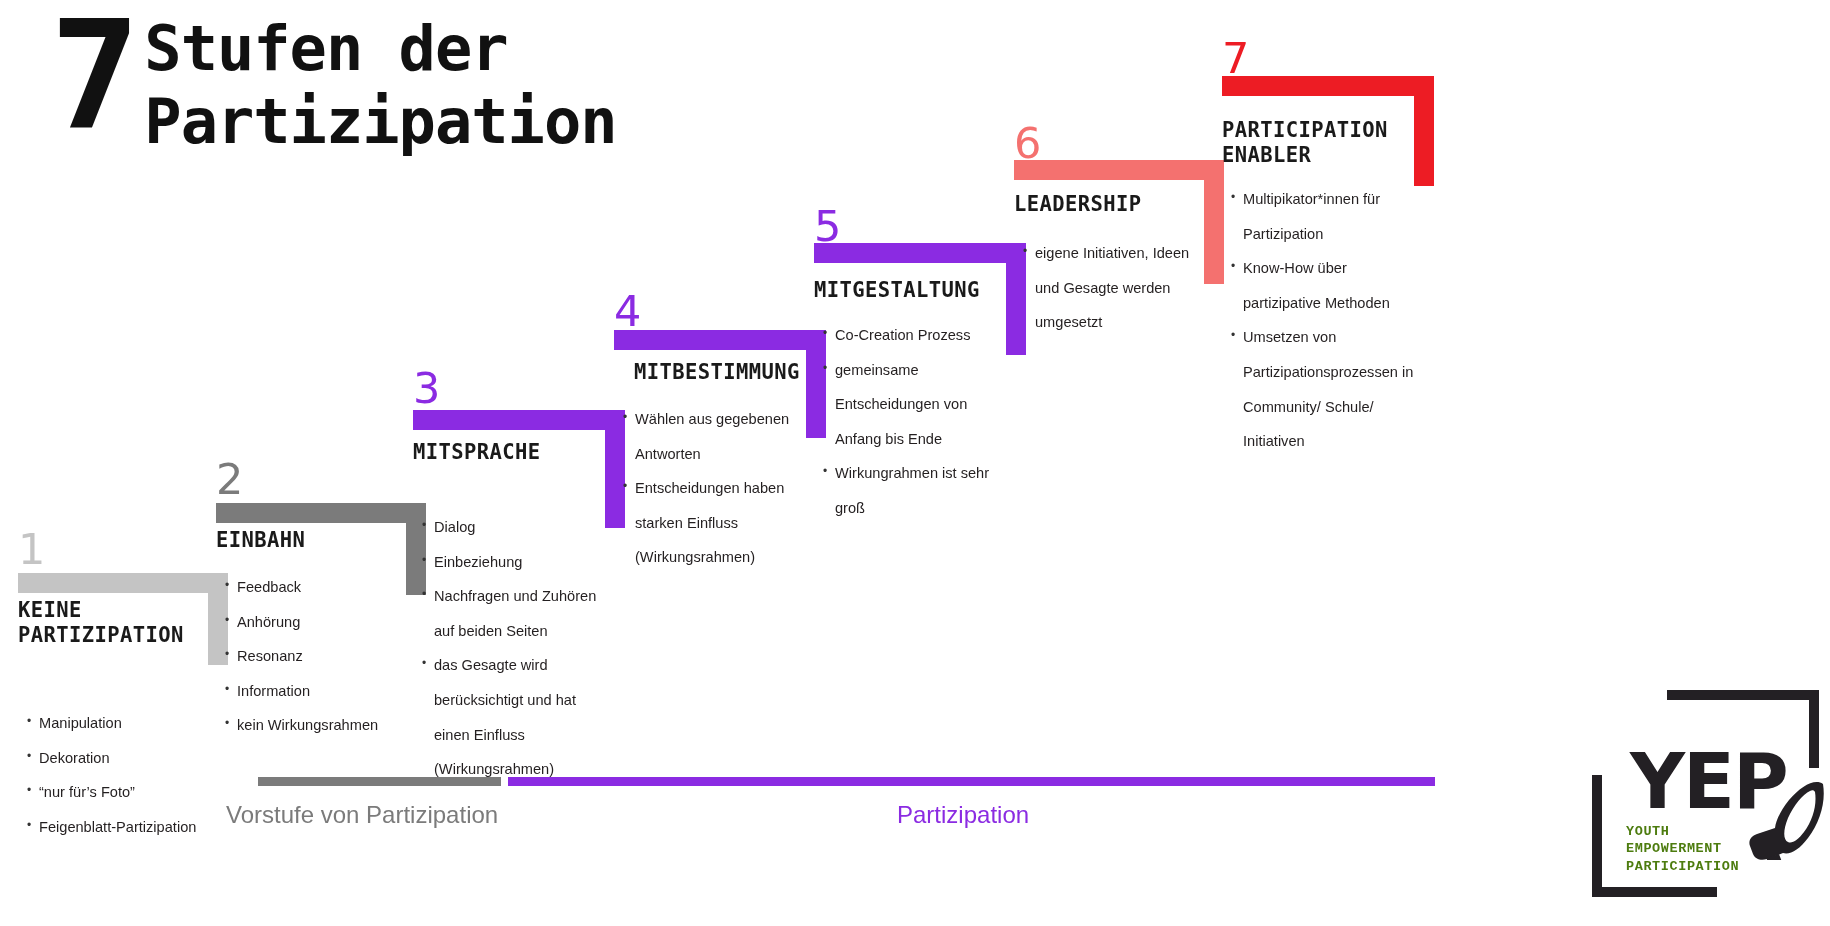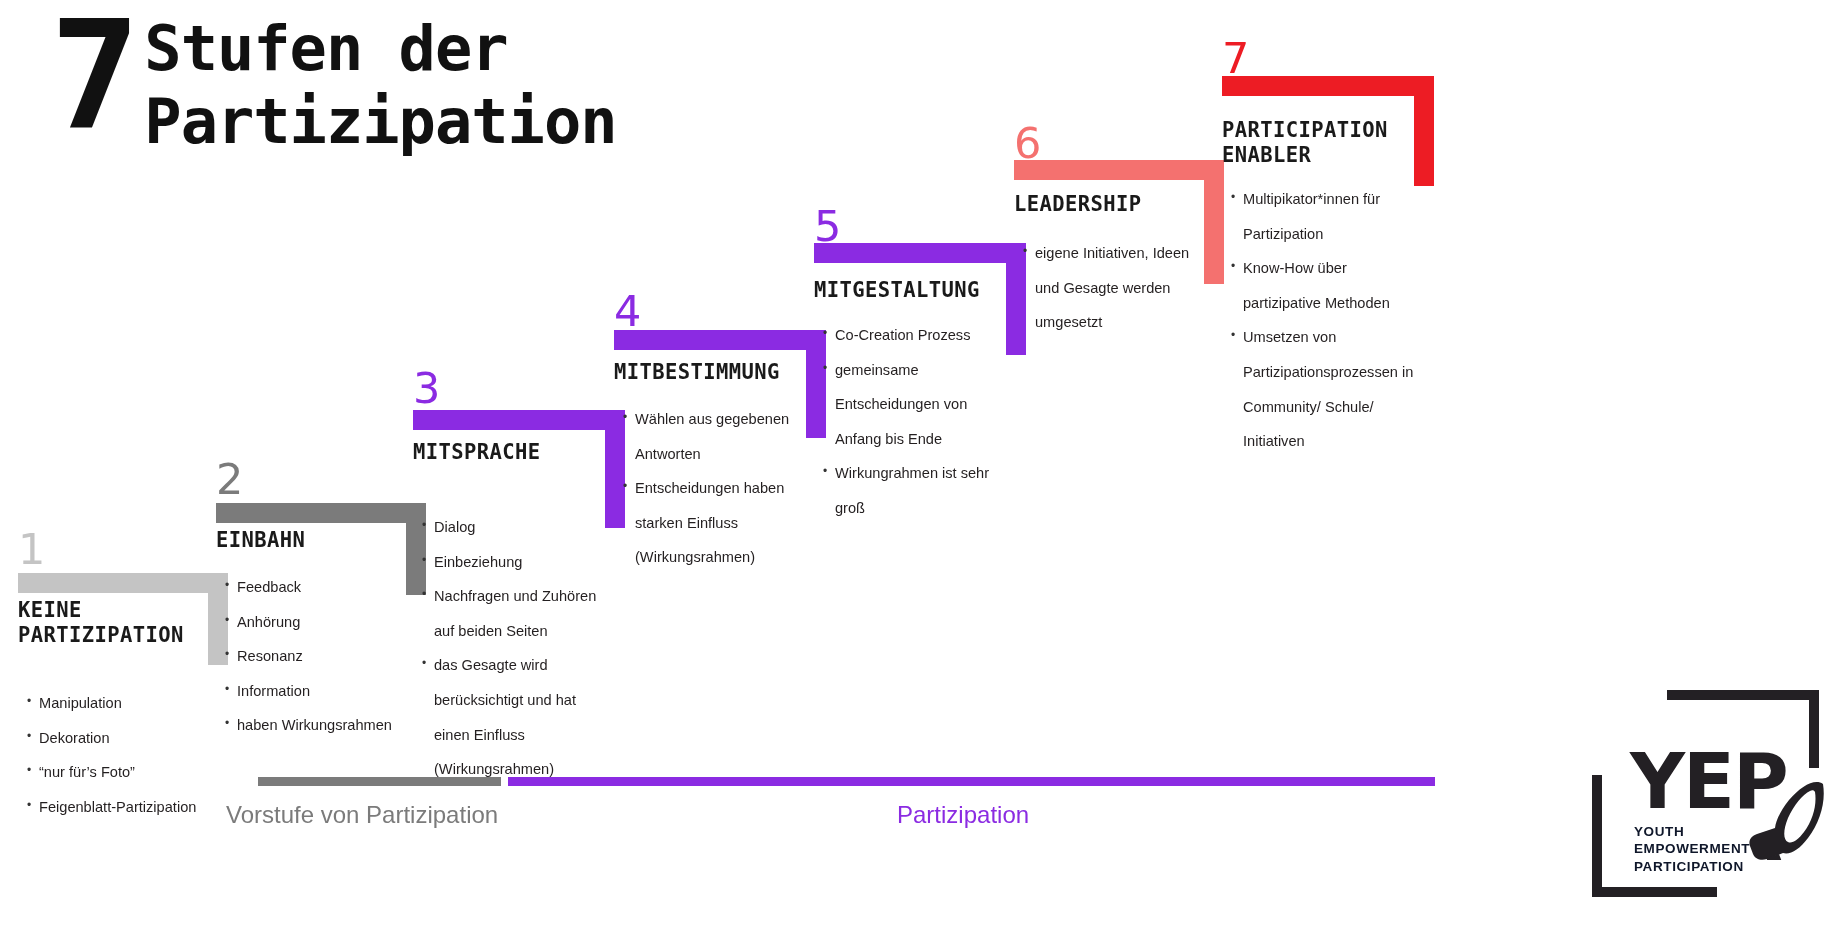--- a/index.html
+++ b/index.html
@@ -59,23 +59,23 @@
   
   #yep-logo{position:absolute;left:1592px;top:690px;width:232px;height:230px;}
   .frame-piece{position:absolute;background:#232024;}
   #yep-word{
     position:absolute;left:38px;top:54px;
     font-family:"DejaVu Sans","Liberation Sans",sans-serif;
     font-weight:700;font-size:76px;line-height:1;color:#232024;
     letter-spacing:-2px;
   }
   #yep-tag{
-    position:absolute;left:42px;top:133px;
-    font-family:Liberation Sans, sans-serif;
-    font-weight:700;font-size:13.5px;line-height:1.28;color:#0f172a;
+    position:absolute;left:34px;top:133px;
+    font-family:Liberation Mono, monospace;
+    font-weight:700;font-size:13.5px;line-height:1.28;color:#4d7c0f;
     letter-spacing:0.6px;
   }
   #megaphone{position:absolute;left:135px;top:88px;width:100px;height:82px;}
 </style>
 </head>
 <body>
 
 <div id="title-block">
   <div id="title-seven">7</div>
   <div id="title-words">
@@ -84,21 +84,21 @@
   </div>
 </div>
 
 <div id="steps-layer">
     <div class="step" style="left: 0px; top: 0px;">
       <div class="step-num" style="left: 18px; top: 528px; color: rgb(196, 196, 196);">1</div>
       <div class="bar-h" style="left: 18px; top: 573px; width: 190px; height: 20px; background: rgb(196, 196, 196);"></div>
       <div class="bar-v" style="left: 208px; top: 573px; width: 20px; height: 92px; background: rgb(196, 196, 196);"></div>
       <div class="step-title" style="left: 18px; top: 598px;">KEINE
 PARTIZIPATION</div>
-      <ul class="step-list" style="left: 26px; top: 676px; width: 205px;">
+      <ul class="step-list" style="left: 26px; top: 696px; width: 205px;">
         <li>
           <span class="ln">Manipulation</span>
         </li>
         <li>
           <span class="ln">Dekoration</span>
         </li>
         <li>
           <span class="ln">“nur für’s Foto”</span>
         </li>
         <li>
@@ -118,21 +118,21 @@
         <li>
           <span class="ln">Anhörung</span>
         </li>
         <li>
           <span class="ln">Resonanz</span>
         </li>
         <li>
           <span class="ln">Information</span>
         </li>
         <li>
-          <span class="ln">haben Wirkungsrahmen</span>
+          <span class="ln">kein Wirkungsrahmen</span>
         </li>
       </ul>
     </div>
     <div class="step" style="left: 0px; top: 0px;">
       <div class="step-num" style="left: 413px; top: 367px; color: rgb(139, 43, 226);">3</div>
       <div class="bar-h" style="left: 413px; top: 410px; width: 192px; height: 20px; background: rgb(139, 43, 226);"></div>
       <div class="bar-v" style="left: 605px; top: 410px; width: 20px; height: 118px; background: rgb(139, 43, 226);"></div>
       <div class="step-title" style="left: 413px; top: 440px;">MITSPRACHE</div>
       <ul class="step-list" style="left: 421px; top: 500px; width: 205px;">
         <li>
@@ -150,21 +150,21 @@
           <span class="ln">berücksichtigt und hat</span>
           <span class="ln">einen Einfluss</span>
           <span class="ln">(Wirkungsrahmen)</span>
         </li>
       </ul>
     </div>
     <div class="step" style="left: 0px; top: 0px;">
       <div class="step-num" style="left: 614px; top: 290px; color: rgb(139, 43, 226);">4</div>
       <div class="bar-h" style="left: 614px; top: 330px; width: 192px; height: 20px; background: rgb(139, 43, 226);"></div>
       <div class="bar-v" style="left: 806px; top: 330px; width: 20px; height: 108px; background: rgb(139, 43, 226);"></div>
-      <div class="step-title" style="left: 614px; top: 360px;">MITBESTIMMUNG</div>
+      <div class="step-title" style="left: 634px; top: 360px;">MITBESTIMMUNG</div>
       <ul class="step-list" style="left: 622px; top: 392px; width: 205px;">
         <li>
           <span class="ln">Wählen aus gegebenen</span>
           <span class="ln">Antworten</span>
         </li>
         <li>
           <span class="ln">Entscheidungen haben</span>
           <span class="ln">starken Einfluss</span>
           <span class="ln">(Wirkungsrahmen)</span>
         </li>

